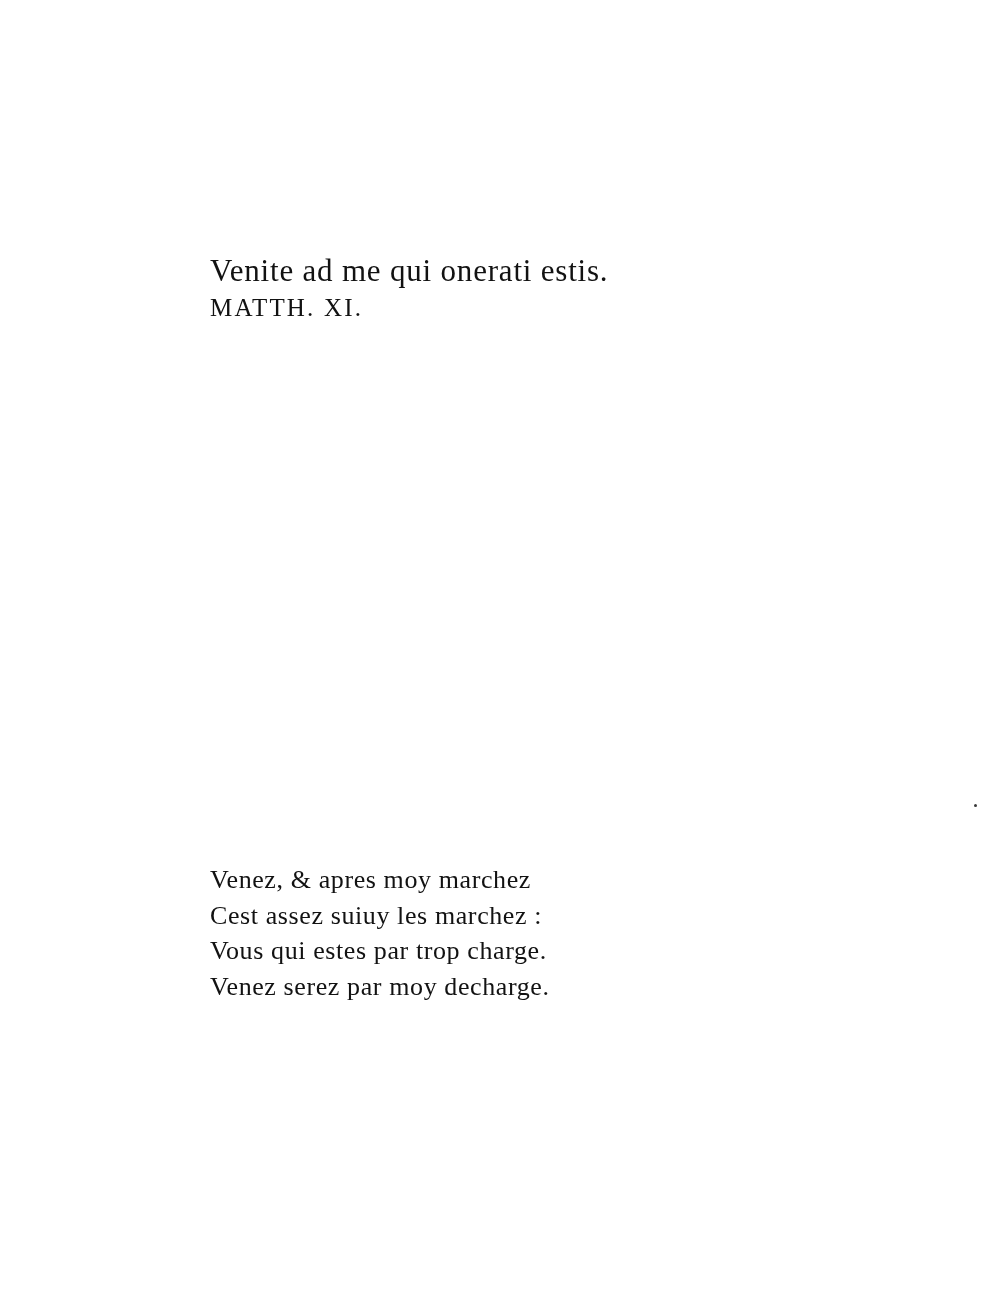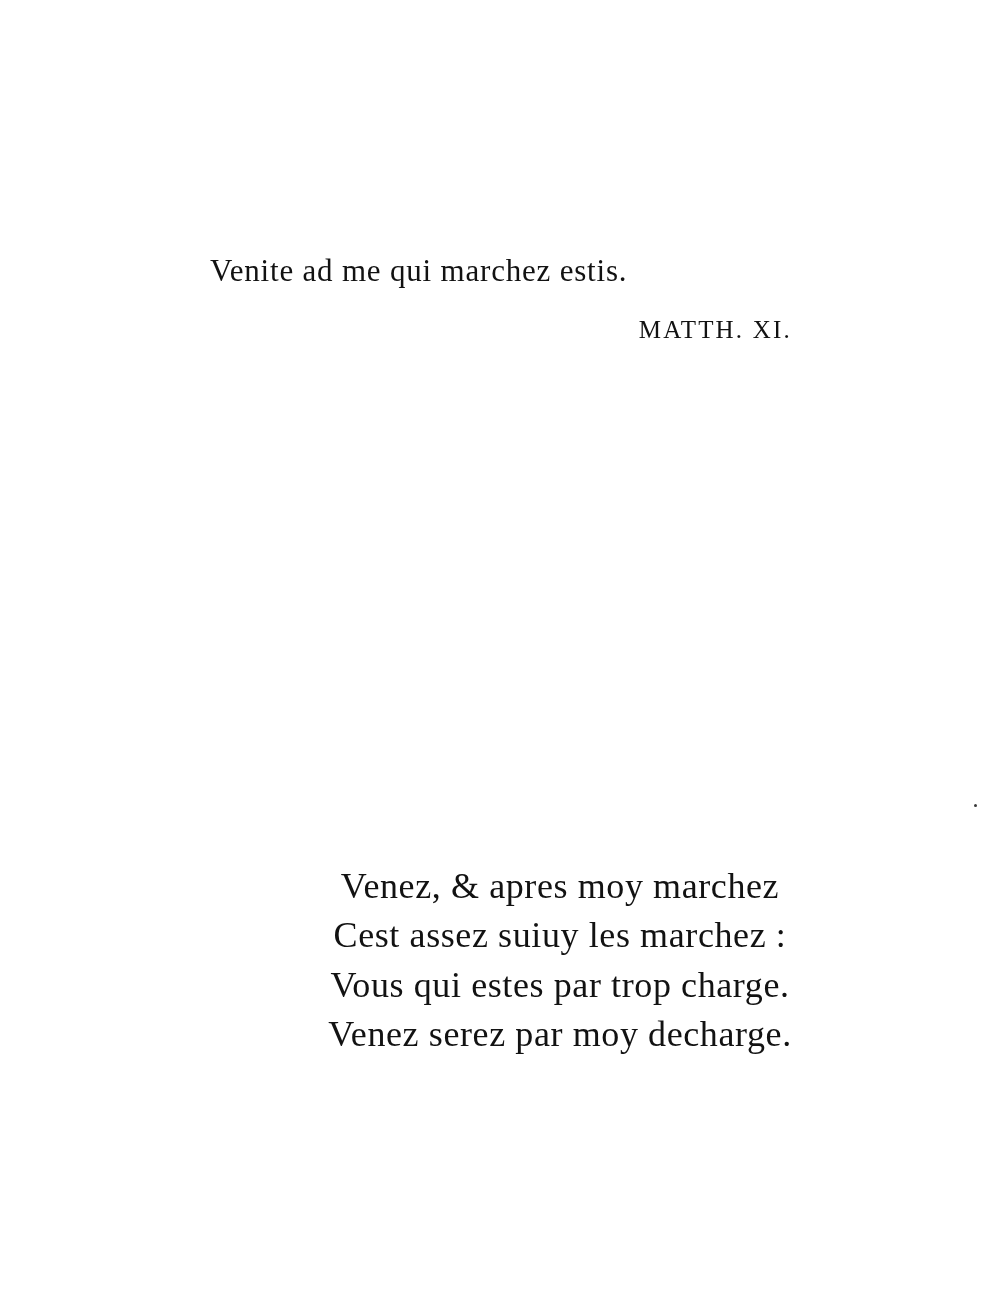--- a/index.html
+++ b/index.html
@@ -23,58 +23,57 @@
     width: 640px;
   }
   .epigraph-line {
     font-size: 31px;
     line-height: 1.22;
     letter-spacing: 0.8px;
     white-space: nowrap;
     color: #121212;
   }
   .epigraph-attrib {
-    margin-top: 26px;
-    text-align: right;
+    margin-top: 4px;
+    text-align: left;
     padding-right: 58px;
     font-size: 25px;
     letter-spacing: 2.2px;
     color: #121212;
   }
   .verse {
     position: absolute;
     left: 210px;
     top: 862px;
     width: 700px;
   }
   .verse-line {
-    font-size: 36px;
+    font-size: 26px;
     line-height: 1.37;
     letter-spacing: 0.6px;
     white-space: nowrap;
     color: #121212;
-    text-align: center;
   }
   .speck {
     position: absolute;
     left: 974px;
     top: 804px;
     width: 3px;
     height: 3px;
     background: #3a3a3a;
     border-radius: 50%;
   }
 </style>
 </head>
 <body>
 
 <div class="page">
 
   <div class="epigraph">
-    <div class="epigraph-line">Venite ad me qui marchez estis.</div>
+    <div class="epigraph-line">Venite ad me qui onerati estis.</div>
     <div class="epigraph-attrib">MATTH. XI.</div>
   </div>
 
   <div class="verse">
     <div class="verse-line">Venez, &amp; apres moy marchez</div>
     <div class="verse-line">Cest assez suiuy les marchez :</div>
     <div class="verse-line">Vous qui estes par trop charge.</div>
     <div class="verse-line">Venez serez par moy decharge.</div>
   </div>
 

